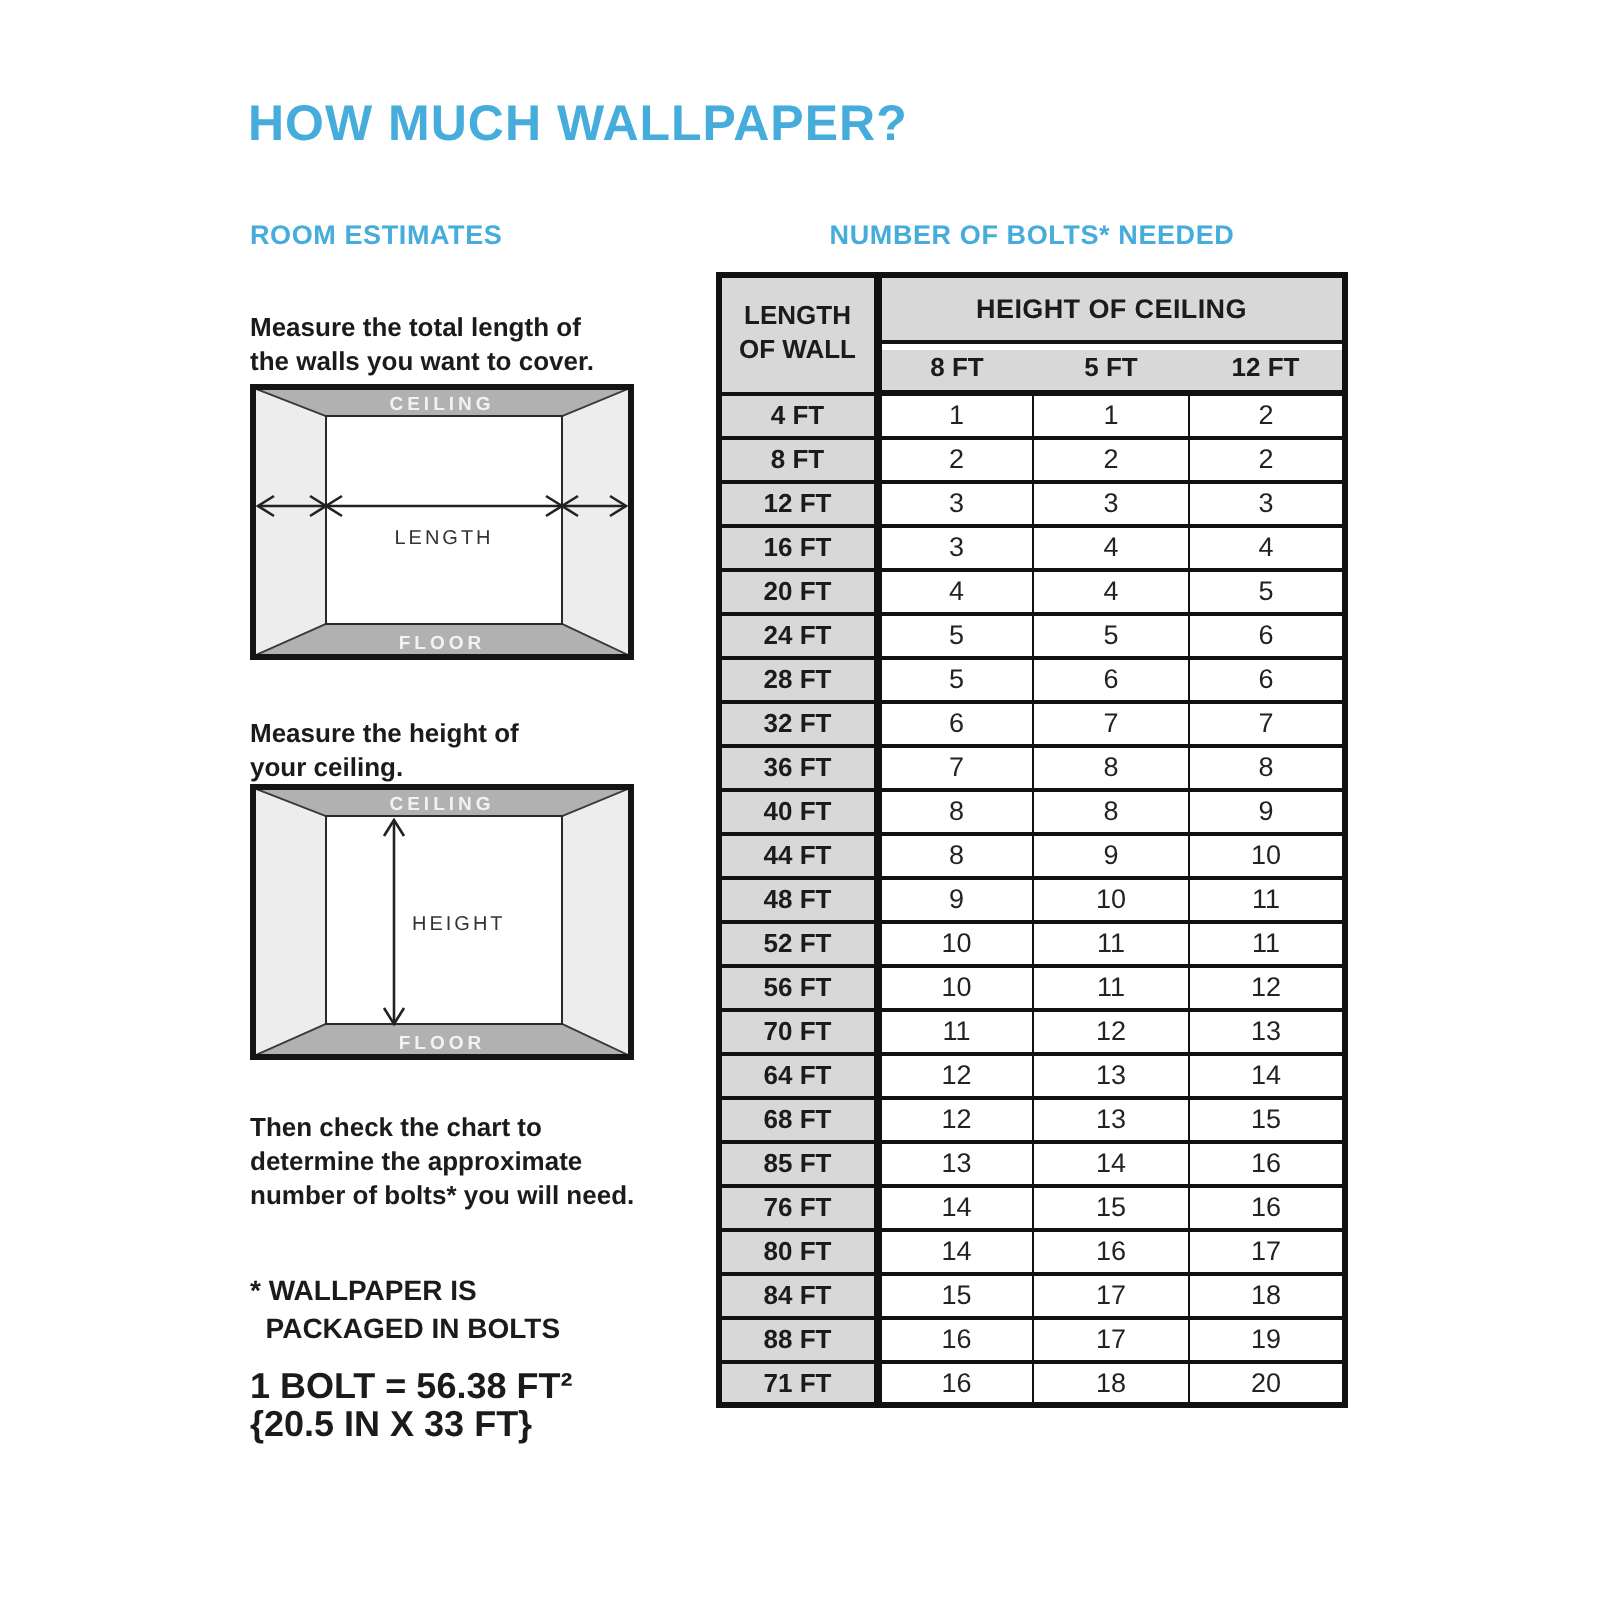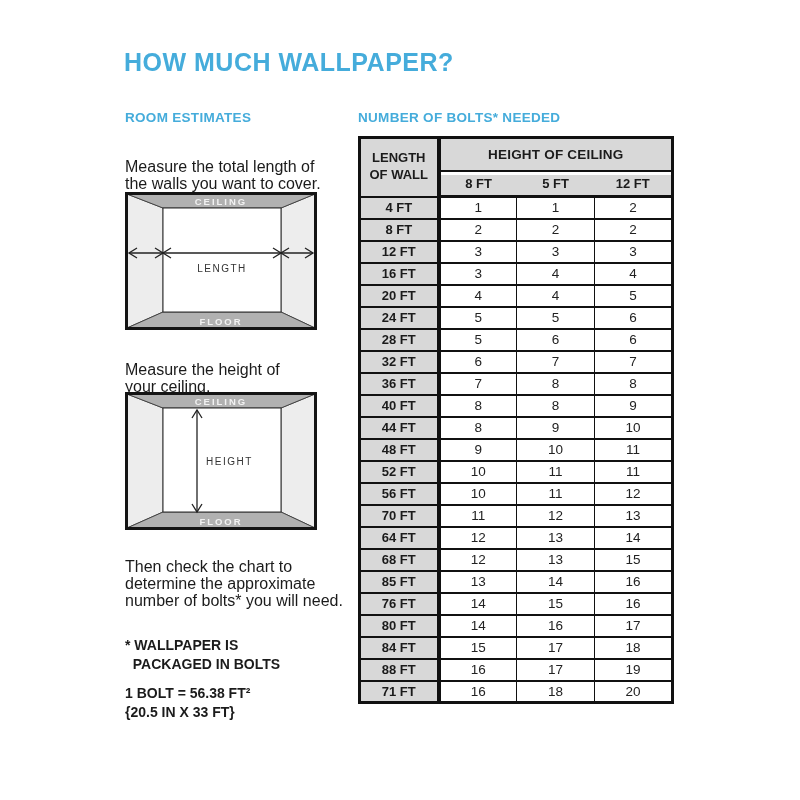--- a/index.html
+++ b/index.html
@@ -20,32 +20,32 @@
   .abs{position:absolute;}
   .page-title{
     left:124px;top:31px;
     font-size:25px;font-weight:bold;color:var(--accent);letter-spacing:.5px;
   }
   .section-heading{
     font-size:13.5px;font-weight:bold;color:var(--accent);letter-spacing:.3px;
   }
   .room-estimates-heading{left:125px;top:110px;}
   .para{
-    font-size:16px;line-height:17px;white-space:pre-line;color:var(--ink);
+    font-size:13px;line-height:17px;white-space:pre-line;color:var(--ink);font-weight:bold;
   }
   .para1{left:125px;top:142px;}
   .para2{left:125px;top:345px;}
   .para3{left:125px;top:542px;}
   .note{
     left:125px;top:636px;
     font-size:14px;font-weight:bold;line-height:19px;white-space:pre-wrap;
   }
   .spec{
     left:125px;top:684px;
-    font-size:14px;font-weight:bold;line-height:19px;white-space:pre-line;
+    font-size:18px;font-weight:bold;line-height:19px;white-space:pre-line;
   }
   .diagram1{left:125px;top:192px;}
   .diagram2{left:125px;top:392px;}
 
   
   .wall{fill:var(--wall-gray);stroke:#3c3c3c;stroke-width:.9;}
   .band{fill:var(--band-gray);stroke:#3c3c3c;stroke-width:.9;}
   .backwall{fill:#ffffff;stroke:#2a2a2a;stroke-width:1;}
   .frame{fill:none;stroke:#141414;stroke-width:3;}
   .arrow{stroke:#222222;stroke-width:1.3;fill:none;}
@@ -53,21 +53,21 @@
     font-family:"Liberation Sans",sans-serif;font-size:9.5px;font-weight:bold;
     fill:#f2f2f2;letter-spacing:2px;
   }
   .dim-label{
     font-family:"Liberation Sans",sans-serif;font-size:10px;
     fill:#333333;letter-spacing:1.5px;
   }
 
   
   .bolts-heading{
-    left:358px;top:110px;width:316px;text-align:left;
+    left:358px;top:110px;width:316px;text-align:center;
   }
   .bolts-table{
     position:absolute;left:358px;top:136px;width:316px;
     border-collapse:collapse;table-layout:fixed;
   }
   .bolts-table{border:3px solid var(--line);}
   .bolts-table th,.bolts-table td{padding:0;text-align:center;vertical-align:middle;}
   .corner{
     width:79px;background:var(--cell-gray);
     font-size:13px;font-weight:bold;line-height:1.3;white-space:pre-line;

